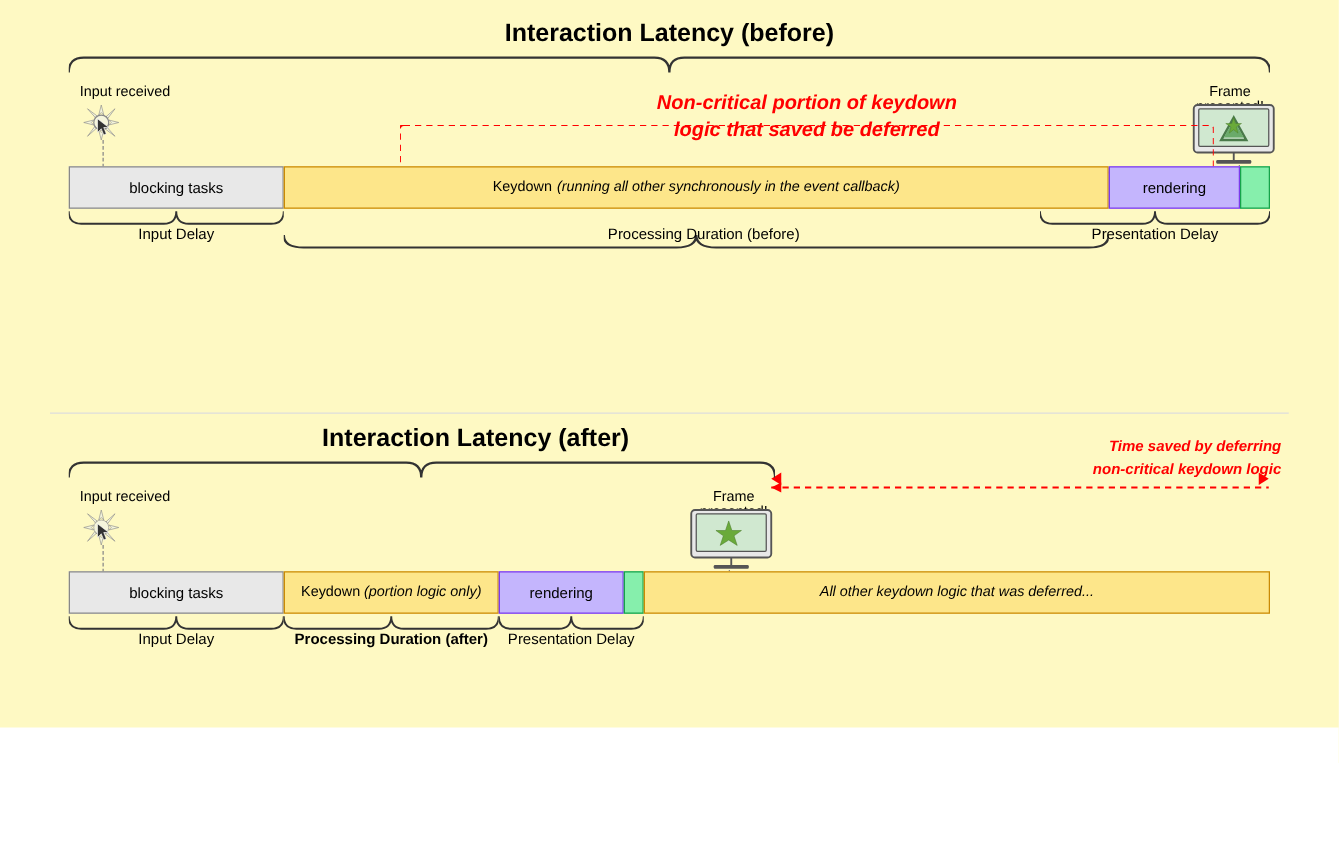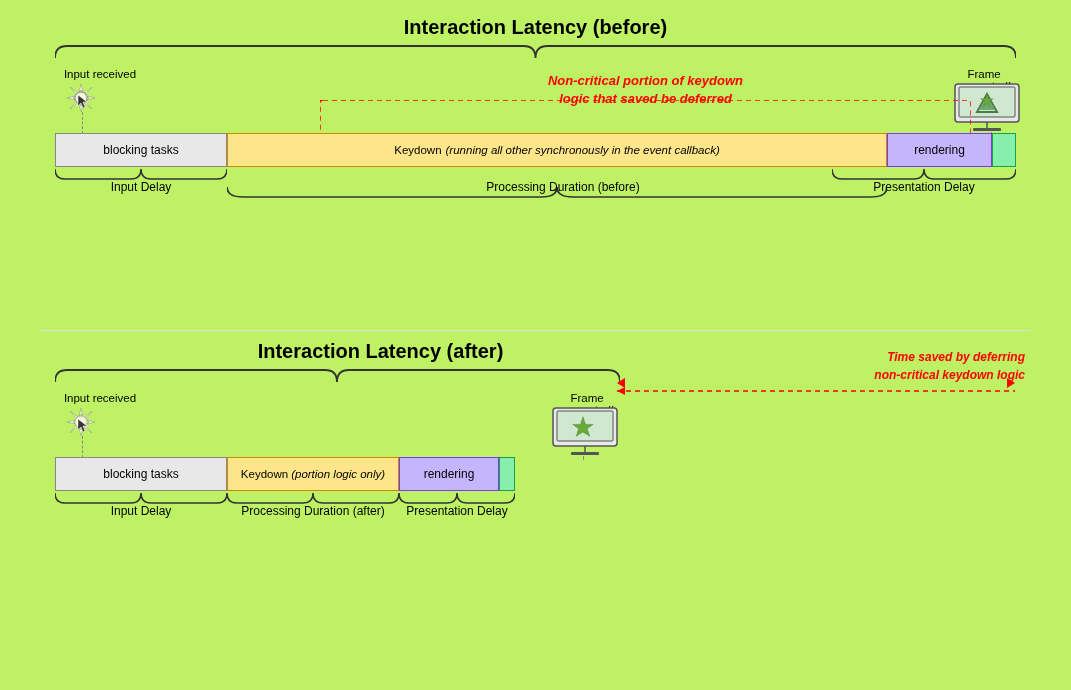--- a/index.html
+++ b/index.html
@@ -9,21 +9,21 @@
       width: 1071px;
       height: 690px;
       overflow: hidden;
       position: relative;
     }
 
   </style>
 </head>
 <body>
 
-<div style="width:1071px;height:690px;background:#bef264;position:relative;font-family:Arial,sans-serif;">
+<div style="width:1071px;height:582px;background:#fef9c3;position:relative;font-family:Arial,sans-serif;">
 
   <div style="position:absolute;top:16px;left:0;right:0;text-align:center;font-size:20px;font-weight:bold;">Interaction Latency (before)</div>
 
   <div style="position:absolute;top:44px;left:55px;right:55px;height:18px;">
     <svg width="100%" height="18" viewBox="0 0 960 18" preserveAspectRatio="none">
       <path d="M0,14 Q0,2 12,2 L468,2 Q480,2 480,14 Q480,2 492,2 L948,2 Q960,2 960,14" fill="none" stroke="#333" stroke-width="1.8"></path>
     </svg>
   </div>
 
   <div style="position:absolute;top:68px;left:55px;font-size:11.5px;text-align:center;width:90px;">Input received</div>
@@ -59,21 +59,21 @@
       <polygon points="40,14 48,28 32,28" fill="#6aaa6a"></polygon>
       <line x1="40" y1="40" x2="40" y2="46" stroke="#555" stroke-width="1.5"></line>
       <rect x="26" y="46" width="28" height="3" rx="1" fill="#555"></rect>
 
       <polygon points="40,12 42,19 49,19 43,23 45,30 40,26 35,30 37,23 31,19 38,19" fill="#6aaa3a" stroke="#4a7a2a" stroke-width="0.5" transform="scale(0.7) translate(17,5)"></polygon>
     </svg>
   </div>
 
   <div style="position:absolute;top:132px;right:79px;width:1px;height:4px;border-left:1.5px dashed #888;"></div>
 
-  <div style="position:absolute;top:72px;left:320px;right:100px;color:red;font-style:italic;font-weight:bold;font-size:13px;text-align:center;line-height:1.4;">
+  <div style="position:absolute;top:72px;left:320px;right:100px;color:red;font-style:italic;font-weight:bold;font-size:16px;text-align:center;line-height:1.4;">
     <span>Non-critical portion of keydown</span><br>
     <span>logic that saved be deferred</span>
   </div>
 
   <div style="position:absolute;top:100px;left:320px;right:100px;height:2px;">
     <svg width="100%" height="40">
       <rect x="0" y="0" width="100%" height="38" rx="3" fill="none" stroke="red" stroke-width="1.5" stroke-dasharray="5,4"></rect>
     </svg>
   </div>
 
@@ -184,35 +184,36 @@
     <div style="flex:0 0 172px;height:34px;background:#e8e8e8;border:1.5px solid #888;display:flex;align-items:center;justify-content:center;font-size:12px;">blocking tasks</div>
 
     <div style="flex:0 0 172px;height:34px;background:#fde68a;border:1.5px solid #ca8a04;display:flex;align-items:center;justify-content:center;font-size:11.5px;padding:0 6px;text-align:center;">
       Keydown <em style="margin-left:3px;">(portion logic only)</em>
     </div>
 
     <div style="flex:0 0 100px;height:34px;background:#c4b5fd;border:1.5px solid #7c3aed;display:flex;align-items:center;justify-content:center;font-size:12px;">rendering</div>
 
     <div style="flex:0 0 16px;height:34px;background:#86efac;border:1.5px solid #16a34a;"></div>
 
+    <div style="flex:1;height:34px;background:#fde68a;border:1.5px solid #ca8a04;display:flex;align-items:center;justify-content:center;font-size:11.5px;font-style:italic;padding:0 8px;">All other keydown logic that was deferred...</div>
   </div>
 
   <div style="position:absolute;top:491px;left:55px;width:172px;height:14px;">
     <svg width="100%" height="14" viewBox="0 0 172 14" preserveAspectRatio="none">
       <path d="M0,2 Q0,12 10,12 L76,12 Q86,12 86,2 Q86,12 96,12 L162,12 Q172,12 172,2" fill="none" stroke="#333" stroke-width="1.5"></path>
     </svg>
   </div>
   <div style="position:absolute;top:504px;left:55px;width:172px;text-align:center;font-size:12px;">Input Delay</div>
 
   <div style="position:absolute;top:491px;left:227px;width:172px;height:14px;">
     <svg width="100%" height="14" viewBox="0 0 172 14" preserveAspectRatio="none">
       <path d="M0,2 Q0,12 10,12 L76,12 Q86,12 86,2 Q86,12 96,12 L162,12 Q172,12 172,2" fill="none" stroke="#333" stroke-width="1.5"></path>
     </svg>
   </div>
-  <div style="position:absolute;top:504px;left:227px;width:172px;text-align:center;font-size:12px;">Processing Duration (after)</div>
+  <div style="position:absolute;top:504px;left:227px;width:172px;text-align:center;font-size:12px;font-weight:bold;">Processing Duration (after)</div>
 
   <div style="position:absolute;top:491px;left:399px;width:116px;height:14px;">
     <svg width="100%" height="14" viewBox="0 0 116 14" preserveAspectRatio="none">
       <path d="M0,2 Q0,12 10,12 L48,12 Q58,12 58,2 Q58,12 68,12 L106,12 Q116,12 116,2" fill="none" stroke="#333" stroke-width="1.5"></path>
     </svg>
   </div>
   <div style="position:absolute;top:504px;left:399px;width:116px;text-align:center;font-size:12px;">Presentation Delay</div>
 
 </div>
 

